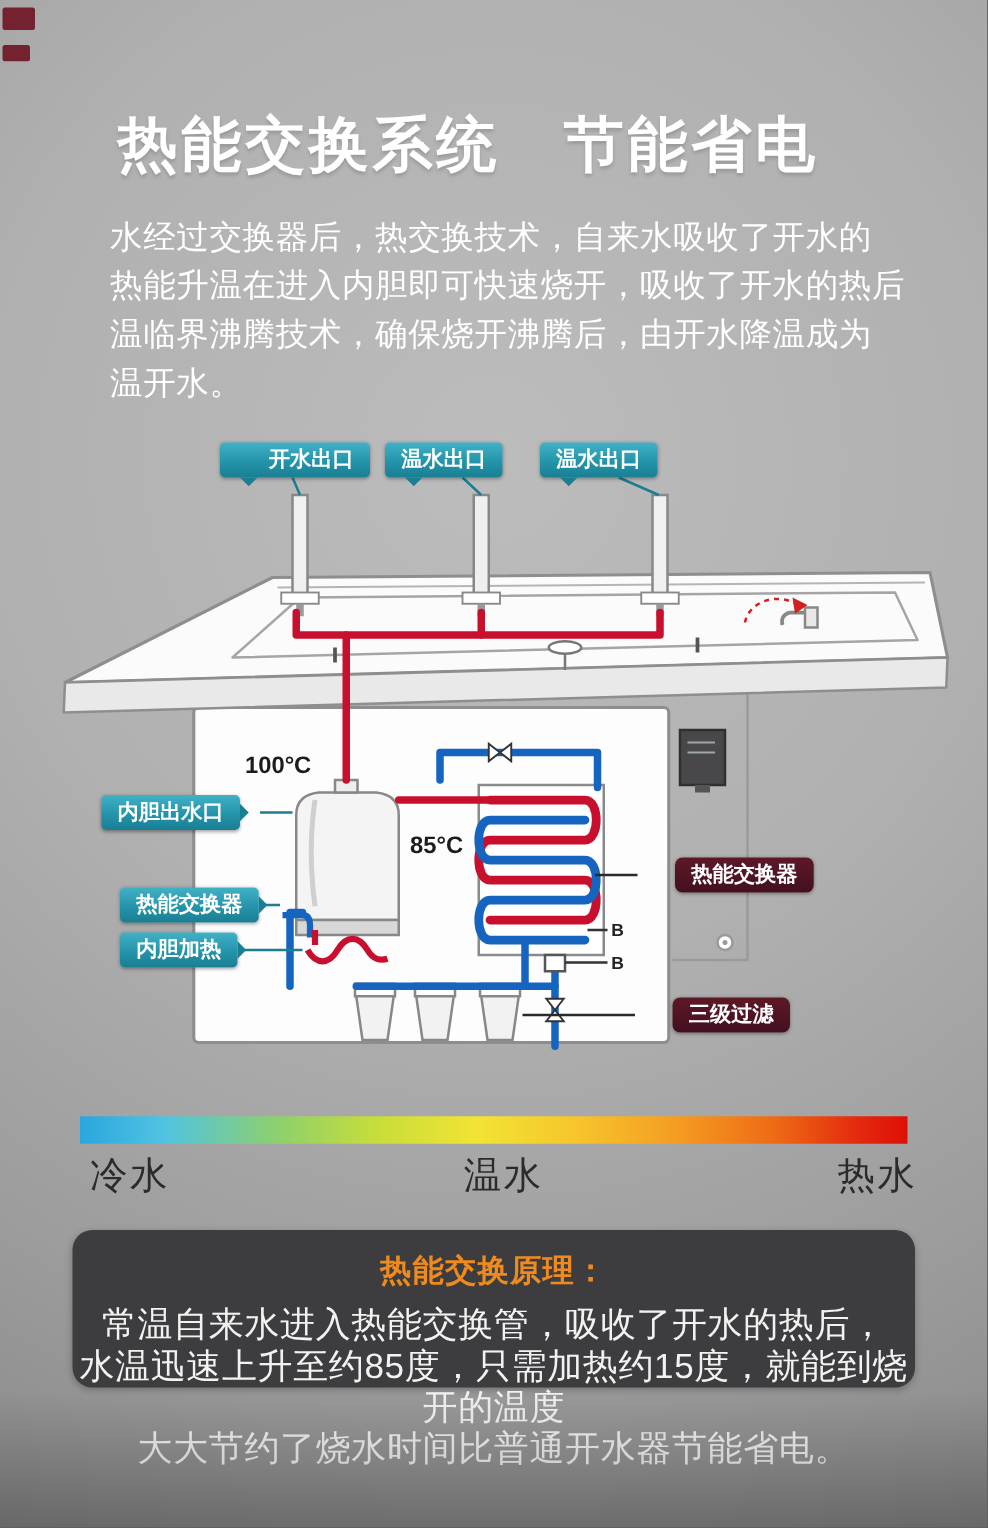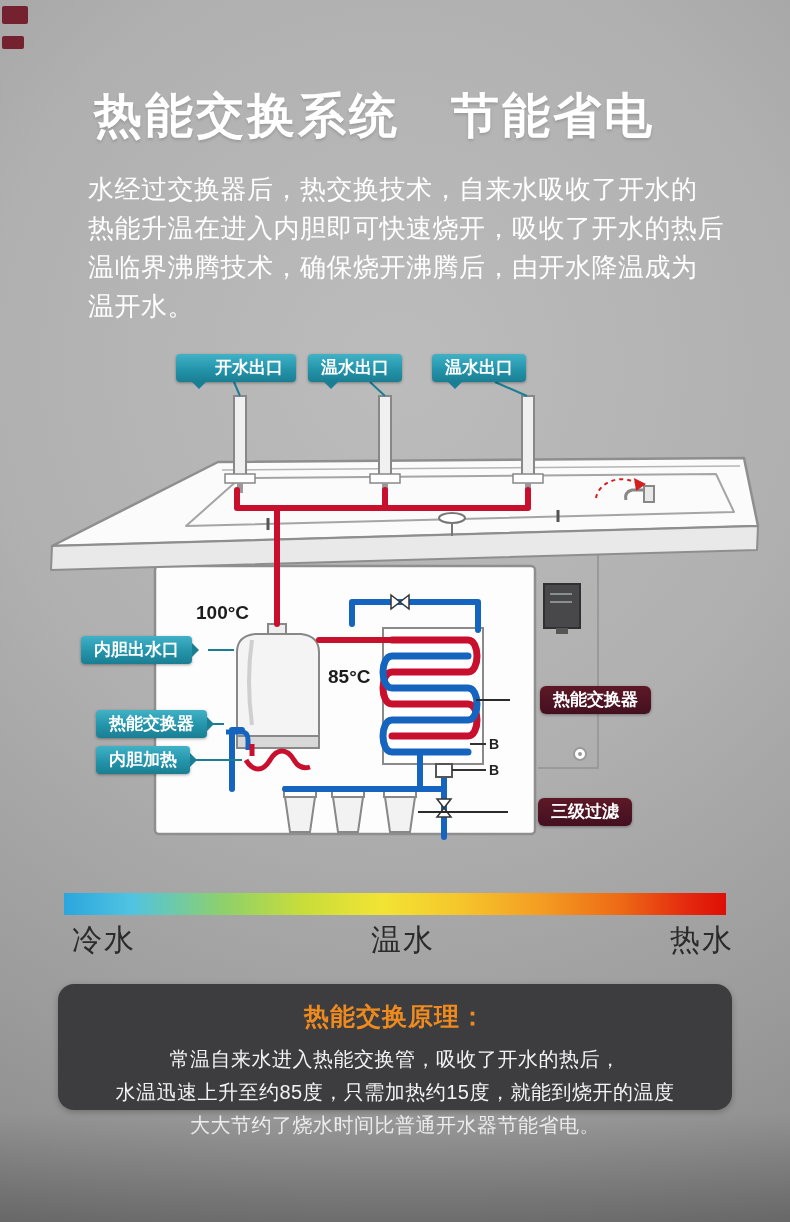--- a/index.html
+++ b/index.html
@@ -51,21 +51,21 @@
     display:flex; justify-content:space-between; align-items:center;
     color:#2b2b2b; font-size:30px; letter-spacing:2px;
   }
 
   .principle{
     position:absolute; top:984px; left:58px; width:674px; height:126px;
     background:#3d3d40; border-radius:16px; text-align:center; padding-top:16px;
     box-shadow:0 2px 6px rgba(0,0,0,.25);
   }
   .principle .p-title{ color:#ef8b1e; font-size:25px; font-weight:bold; letter-spacing:1px; margin-bottom:10px; }
-  .principle .p-line{ color:#f2f2f2; font-size:20px; line-height:33px; letter-spacing:.5px; }
+  .principle .p-line{ color:#f2f2f2; font-size:28px; line-height:33px; letter-spacing:.5px; }
 </style>
 </head>
 <body>
 
 <div class="page">
 
   <div class="corner-mark cm1"></div>
   <div class="corner-mark cm2"></div>
 
   <div class="title">热能交换系统　节能省电</div>

